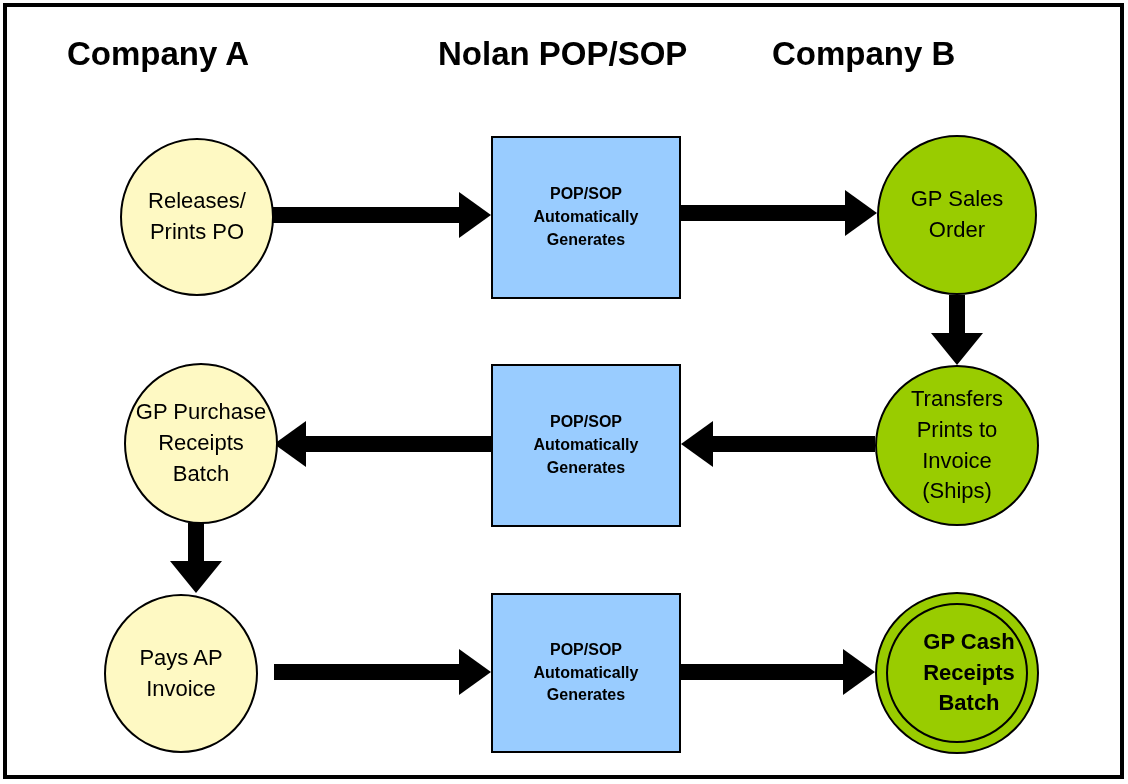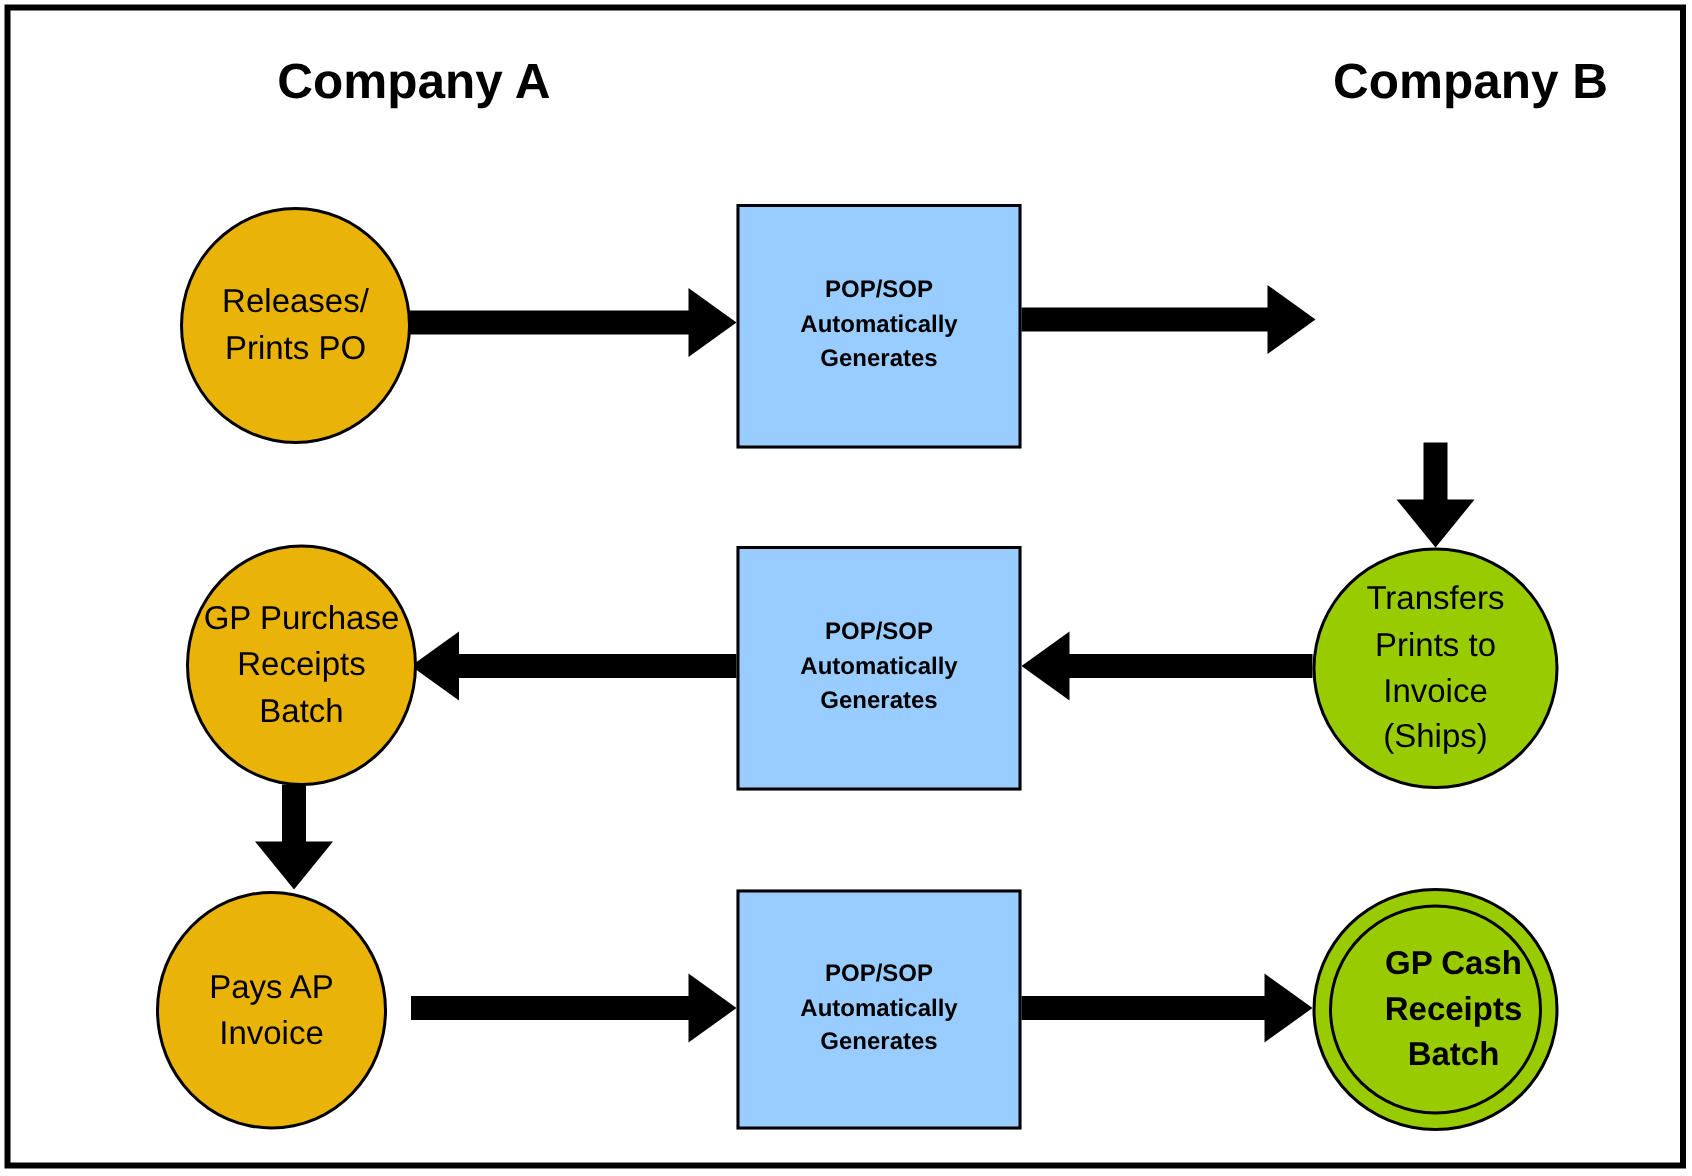--- a/index.html
+++ b/index.html
@@ -6,29 +6,29 @@
   #stage{
     position:relative;width:1128px;height:784px;background:#fff;overflow:hidden;
     font-family:"Liberation Sans",sans-serif;color:#000;
   }
   .frame{
     position:absolute;left:3px;top:3px;width:1121px;height:776px;
     border:4px solid #000;box-sizing:border-box;
   }
   .header{
     position:absolute;width:300px;height:42px;top:33px;
-    font-size:33px;font-weight:bold;text-align:right;line-height:42px;
+    font-size:33px;font-weight:bold;text-align:left;line-height:42px;
     white-space:nowrap;
   }
   .circle{
     position:absolute;border:2px solid #000;border-radius:50%;
     box-sizing:border-box;display:flex;align-items:center;justify-content:center;
     text-align:center;font-size:22px;line-height:1.4;white-space:pre-line;
   }
-  .yellow{background:#eab308;}
+  .yellow{background:#fef9c3;}
   .green{background:#99CC00;}
   .procbox{
     position:absolute;background:#99CCFF;border:2px solid #000;
     box-sizing:border-box;display:flex;align-items:center;justify-content:center;
     text-align:center;font-size:16px;font-weight:bold;line-height:1.42;white-space:pre-line;
   }
   .inner-ring{
     position:absolute;inset:9px;border:2px solid #000;border-radius:50%;
   }
   .ring-label{
@@ -54,39 +54,42 @@
   }
 </style>
 </head>
 <body>
 
 <div id="stage">
 
   <div class="frame"></div>
 
   <div class="header" style="left:67px;">Company A</div>
+  <div class="header" style="left:438px;">Nolan POP/SOP</div>
   <div class="header" style="left:772px;">Company B</div>
 
   <div class="circle yellow" style="left:120px;top:138px;width:154px;height:158px;">Releases/
 Prints PO</div>
 
   <div class="arrow" style="left:273px;top:192px;width:218px;height:46px;">
     <div class="shaft-h" style="left:0;width:187px;"></div>
     <div class="head-right" style="left:186px;"></div>
   </div>
 
   <div class="procbox" style="left:491px;top:136px;width:190px;height:163px;">POP/SOP
 Automatically
 Generates</div>
 
   <div class="arrow" style="left:681px;top:190px;width:196px;height:46px;">
     <div class="shaft-h" style="left:0;width:165px;"></div>
     <div class="head-right" style="left:164px;"></div>
   </div>
 
+  <div class="circle green" style="left:877px;top:135px;width:160px;height:160px;">GP Sales
+Order</div>
 
   <div class="arrow" style="left:931px;top:295px;width:52px;height:70px;">
     <div class="shaft-v" style="height:40px;"></div>
     <div class="head-down"></div>
   </div>
 
   <div class="circle green" style="left:875px;top:365px;width:164px;height:161px;">Transfers
 Prints to
 Invoice
 (Ships)</div>

